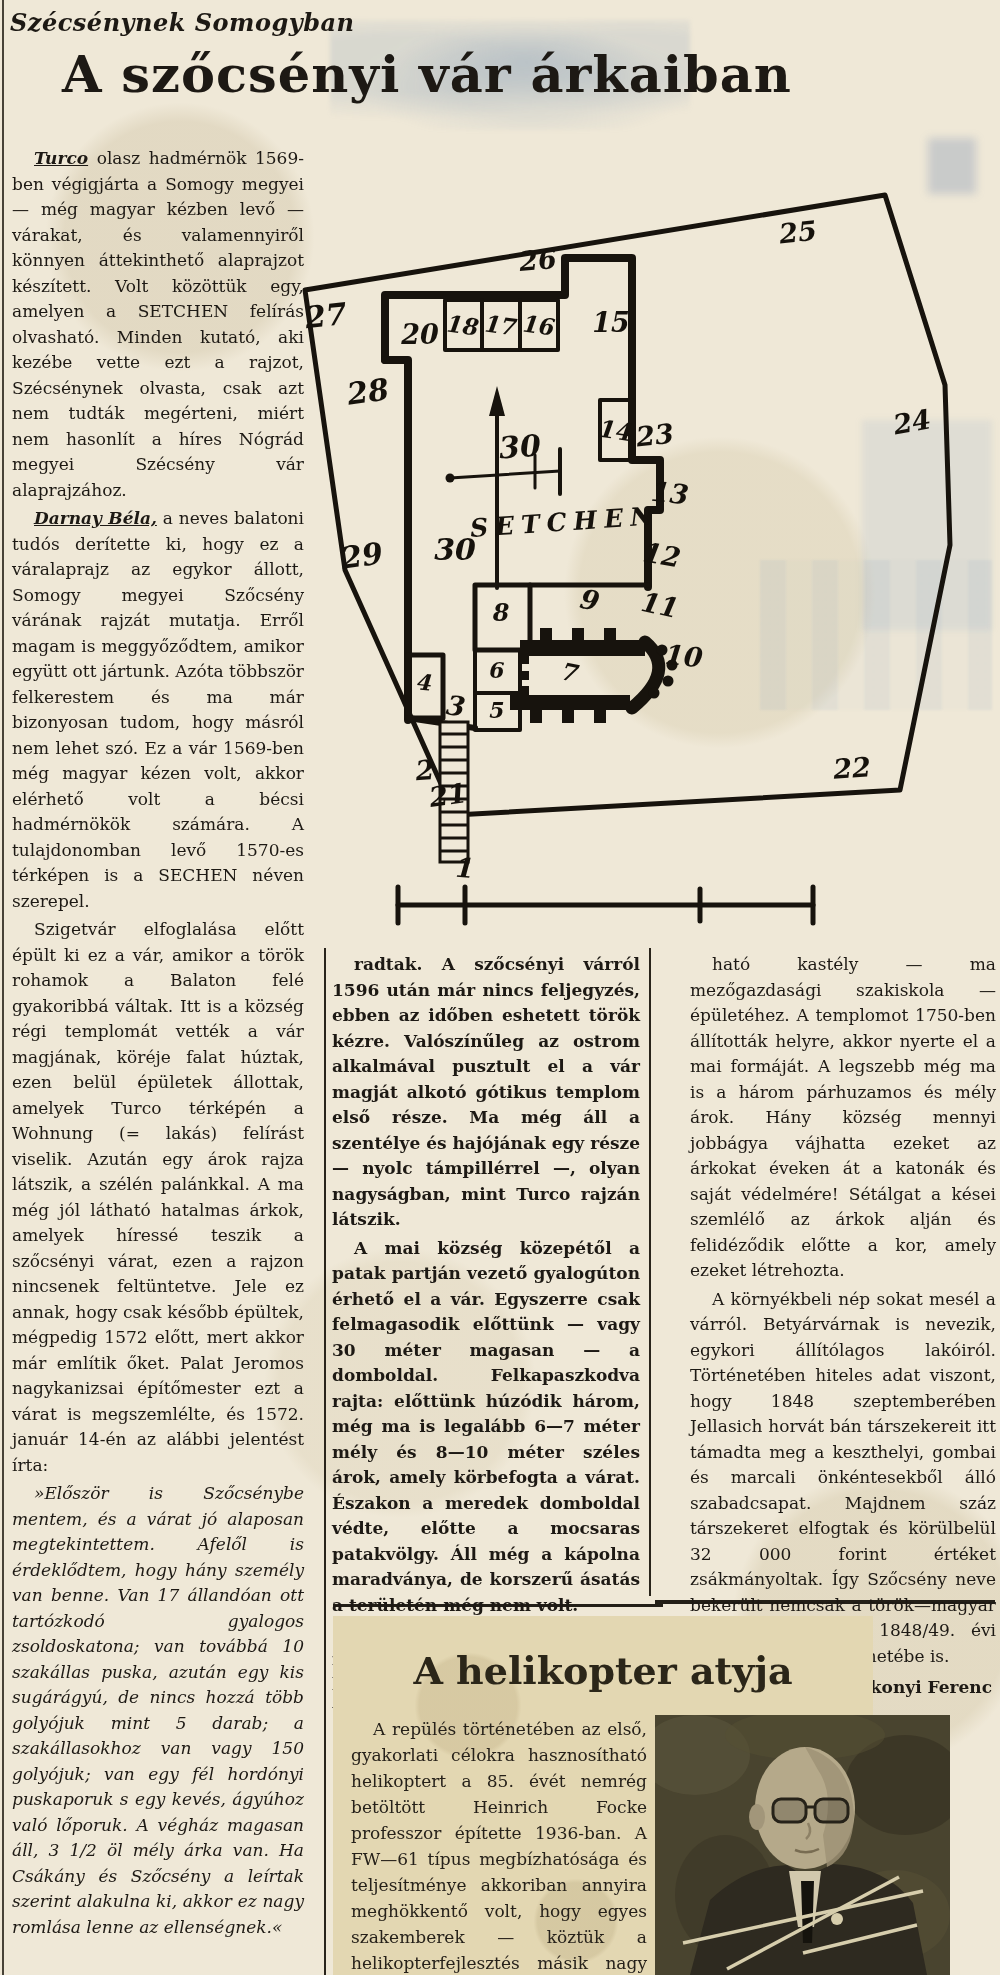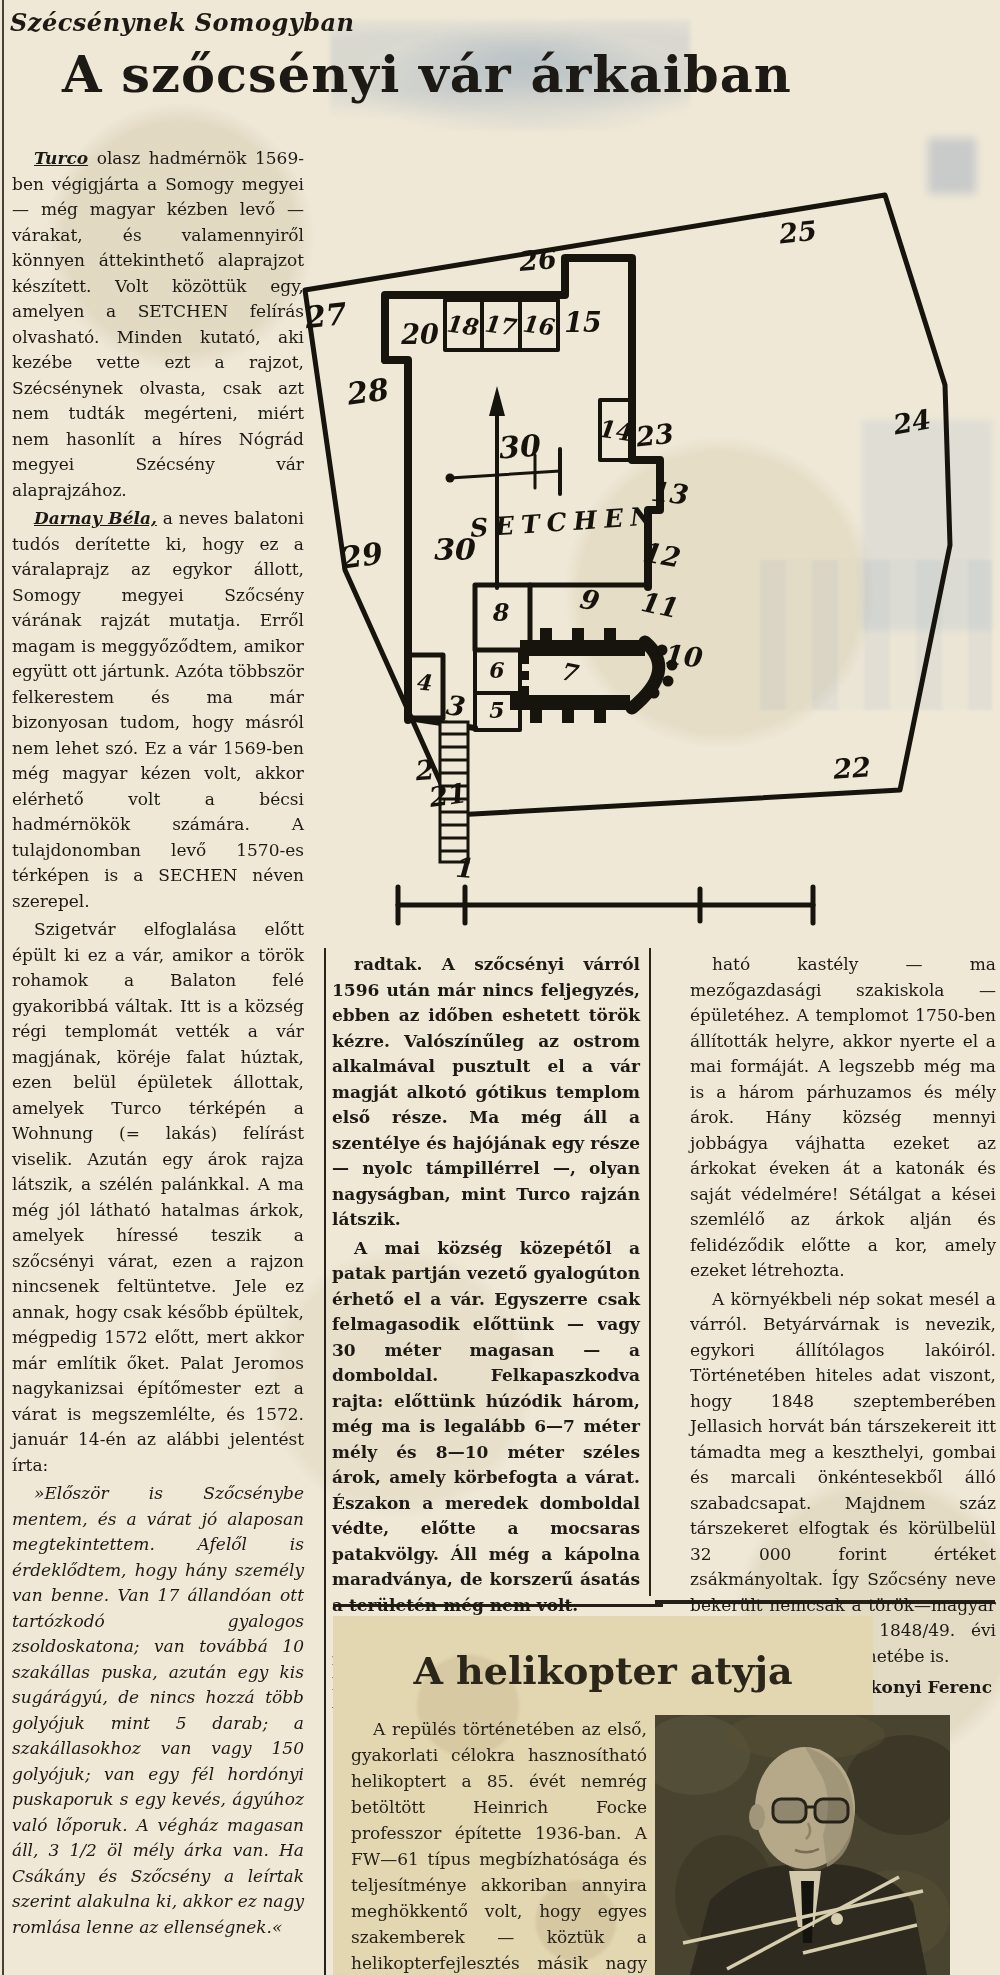--- a/index.html
+++ b/index.html
@@ -185,21 +185,21 @@
       <span class="mnum" style="left: 227px; top: 560px; font-size: 22px; transform: translate(-50%, -50%) rotate(0deg);">5</span>
       <span class="mnum" style="left: 227px; top: 520px; font-size: 22px; transform: translate(-50%, -50%) rotate(0deg);">6</span>
       <span class="mnum" style="left: 300px; top: 523px; font-size: 24px; transform: translate(-50%, -50%) rotate(12deg);">7</span>
       <span class="mnum" style="left: 231px; top: 463px; font-size: 24px; transform: translate(-50%, -50%) rotate(0deg);">8</span>
       <span class="mnum" style="left: 320px; top: 450px; font-size: 27px; transform: translate(-50%, -50%) rotate(12deg);">9</span>
       <span class="mnum" style="left: 414px; top: 506px; font-size: 27px; transform: translate(-50%, -50%) rotate(6deg);">10</span>
       <span class="mnum" style="left: 390px; top: 455px; font-size: 27px; transform: translate(-50%, -50%) rotate(12deg);">11</span>
       <span class="mnum" style="left: 392px; top: 405px; font-size: 27px; transform: translate(-50%, -50%) rotate(10deg);">12</span>
       <span class="mnum" style="left: 400px; top: 343px; font-size: 27px; transform: translate(-50%, -50%) rotate(6deg);">13</span>
       <span class="mnum" style="left: 346px; top: 281px; font-size: 24px; transform: translate(-50%, -50%) rotate(8deg);">14</span>
-      <span class="mnum" style="left: 313px; top: 172px; font-size: 27px; transform: translate(-50%, -50%) rotate(0deg);">15</span>
+      <span class="mnum" style="left: 341px; top: 172px; font-size: 27px; transform: translate(-50%, -50%) rotate(0deg);">15</span>
       <span class="mnum" style="left: 269px; top: 175px; font-size: 23px; transform: translate(-50%, -50%) rotate(8deg);">16</span>
       <span class="mnum" style="left: 231px; top: 175px; font-size: 23px; transform: translate(-50%, -50%) rotate(8deg);">17</span>
       <span class="mnum" style="left: 193px; top: 175px; font-size: 23px; transform: translate(-50%, -50%) rotate(8deg);">18</span>
       <span class="mnum" style="left: 150px; top: 184px; font-size: 27px; transform: translate(-50%, -50%) rotate(0deg);">20</span>
       <span class="mnum" style="left: 185px; top: 400px; font-size: 30px; transform: translate(-50%, -50%) rotate(0deg);">30</span>
       <span class="mnum" style="left: 178px; top: 645px; font-size: 27px; transform: translate(-50%, -50%) rotate(-8deg);">21</span>
       <span class="mnum" style="left: 582px; top: 618px; font-size: 27px; transform: translate(-50%, -50%) rotate(-4deg);">22</span>
       <span class="mnum" style="left: 385px; top: 285px; font-size: 27px; transform: translate(-50%, -50%) rotate(-6deg);">23</span>
       <span class="mnum" style="left: 642px; top: 272px; font-size: 27px; transform: translate(-50%, -50%) rotate(-10deg);">24</span>
       <span class="mnum" style="left: 528px; top: 82px; font-size: 27px; transform: translate(-50%, -50%) rotate(-6deg);">25</span>

